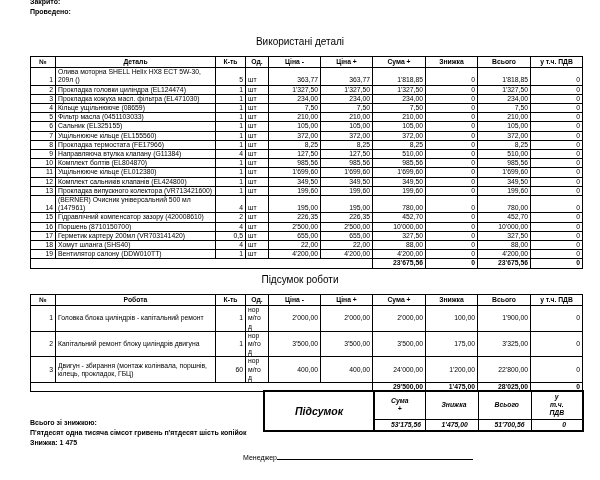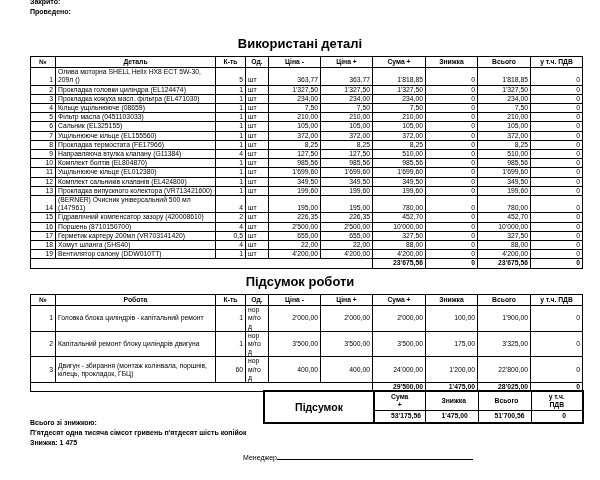--- a/index.html
+++ b/index.html
@@ -1,39 +1,39 @@
 <!DOCTYPE html>
 <html><head>
 <meta charset="utf-8">
 <style>
   html,body{margin:0;padding:0;background:#fff;}
   body{width:600px;height:480px;font-family:"Liberation Sans",sans-serif;color:#000;overflow:hidden;}
   .page{position:relative;width:600px;height:480px;background:#fff;}
 
   .top-labels{position:absolute;left:30px;top:-3px;font-size:7px;font-weight:bold;line-height:10px;}
 
-  .doc-title{position:absolute;left:0;width:600px;text-align:center;font-size:13px;font-weight:bold;}
+  .doc-title{position:absolute;left:0;width:600px;text-align:center;font-size:10px;font-weight:normal;}
   #title-parts{top:36px;}
   #title-works{top:274px;}
 
   table.doc{border-collapse:collapse;table-layout:fixed;width:552px;}
   table.doc th,table.doc td{border:1px solid #000;font-size:6.8px;line-height:8.2px;padding:0 2px;overflow:hidden;word-wrap:break-word;}
   table.doc th{font-weight:bold;text-align:center;padding:1px 1px;vertical-align:middle;}
   td.ar,.ar{text-align:right;}
   td.al,.al{text-align:left;}
   #parts-table{position:absolute;left:30px;top:56px;}
   #works-table{position:absolute;left:30px;top:294px;}
   #parts-table tbody td{vertical-align:bottom;}
   #works-table tbody td{vertical-align:middle;}
   tr.totals td{font-weight:bold;text-align:right;}
   td.nob{border:none;}
   .unit{display:inline-block;width:14px;word-break:break-all;vertical-align:middle;}
 
   #summary-table{position:absolute;left:263px;top:390px;border-collapse:collapse;table-layout:fixed;width:319px;border:2px solid #000;}
-  #summary-table th,#summary-table td{border:1px solid #000;font-size:6.8px;line-height:8.2px;padding:1px 16px;overflow:hidden;}
+  #summary-table th,#summary-table td{border:1px solid #000;font-size:6.8px;line-height:8.2px;padding:1px 16px;overflow:hidden;font-style:italic;}
   #summary-table th{font-weight:bold;text-align:center;}
   #summary-table td.val{font-weight:bold;text-align:right;}
   #summary-table td.sum-label{font-size:10.5px;font-weight:bold;text-align:center;vertical-align:middle;border-right:2px solid #000;}
 
   .footer-block{position:absolute;left:30px;top:418px;font-size:7px;font-weight:bold;line-height:10px;}
   .manager-row{position:absolute;left:243px;top:452px;font-size:7px;}
   .sig-line{display:inline-block;width:196px;border-bottom:1px solid #000;height:7px;}
 </style>
 </head>
 <body>

